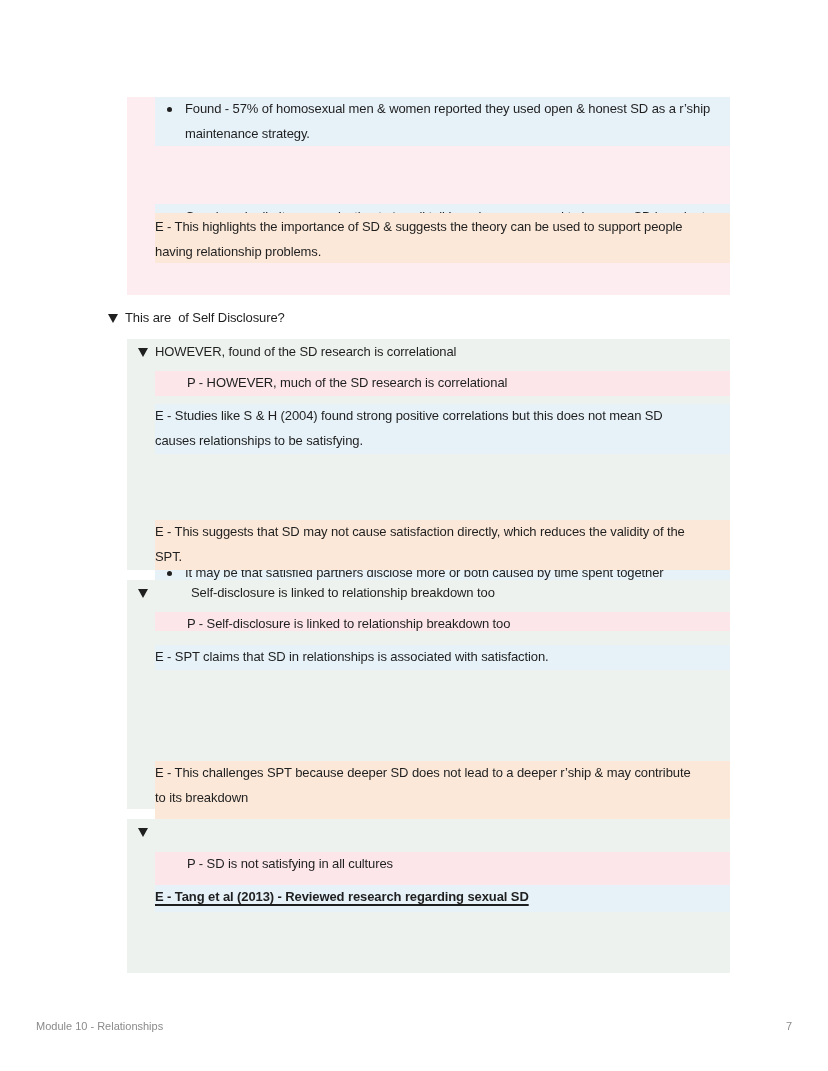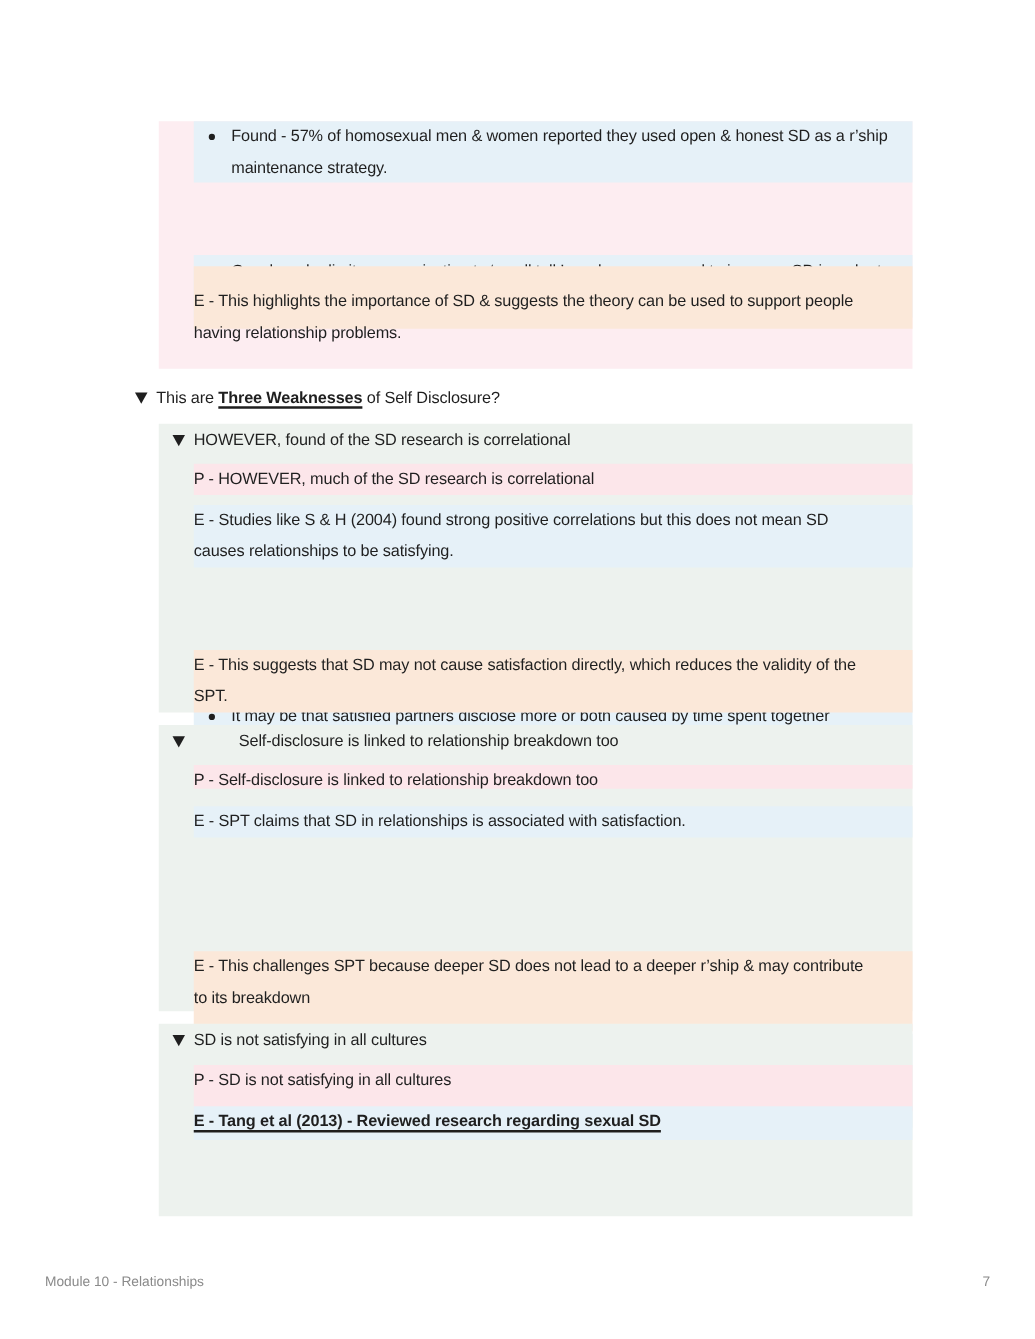--- a/index.html
+++ b/index.html
@@ -7,21 +7,21 @@
     width: 828px; height: 1071px; background: #ffffff; position: relative;
     font-family: "Liberation Sans", sans-serif; color: #1f1f1f; overflow: hidden;
   }
   .t { font-size: 13px; line-height: 24.5px; letter-spacing: -0.1px; }
   .pink-container {
     position: absolute; left: 127px; top: 97px; width: 603px; height: 198px;
     background: #fdedf1;
   }
   .blk { position: absolute; left: 155px; width: 575px; box-sizing: border-box; padding: 0; }
   .blue { background: #e6f1f8; }
-  .pinkb { background: #fce6ea; }
+  .pinkb { background: #fce6ea; padding-left: 32px; }
   .orange { background: #fbe8d9; }
   .bullet { position: relative; padding-left: 30px; }
   .bullet::before {
     content: ""; position: absolute; left: 12px; top: 10px; width: 5px; height: 5px;
     border-radius: 50%; background: #1f1f1f;
   }
   .green {
     position: absolute; left: 127px; width: 603px; background: #edf2ee;
   }
   .toggle { position: absolute; display: flex; align-items: center; }
@@ -36,26 +36,25 @@
 </head>
 <body>
 
 <div class="pink-container"></div>
 <div class="blk blue t bullet" style="top:97px;height:49px;padding-top:0;">
   <span>Found - 57% of homosexual men &amp; women reported they used open &amp; honest SD as a r’ship maintenance strategy.</span>
 </div>
 <div class="blk blue t bullet" style="top:155px;height:50px;padding-top:1px;">
   <span>Couples who limit communication to ‘small talk’ can be encouraged to increase SD in order to deepen their own r’ships.</span>
 </div>
-<div class="blk orange t" style="top:213px;height:50px;padding-top:16px;padding-right:30px;">E - This highlights the importance of SD &amp; suggests the theory can be used to support people having relationship problems.</div>
+<div class="blk orange t" style="top:213px;height:50px;padding-top:2px;padding-right:30px;">E - This highlights the importance of SD &amp; suggests the theory can be used to support people having relationship problems.</div>
 
 <div class="heading-q t">
   <span class="tri"></span>
   <span style="white-space:pre;">This are </span>
-  <span class="u-bold">Three Weaknesses</span>
   <span style="white-space:pre;"> of Self Disclosure?</span>
 </div>
 
 <div class="green" style="top:339px;height:231px;"></div>
 <div class="toggle t" style="left:138px;top:339px;height:26px;">
   <span class="tri"></span>
   <span>HOWEVER, found of the SD research is correlational</span>
 </div>
 <div class="blk pinkb t" style="top:371px;height:25px;">P - HOWEVER, much of the SD research is correlational</div>
 <div class="blk blue t" style="top:404px;height:50px;padding-top:0;padding-right:24px;">E - Studies like S &amp; H (2004) found strong positive correlations but this does not mean SD causes relationships to be satisfying.</div>
@@ -72,21 +71,20 @@
 <div class="blk pinkb t" style="top:612px;height:19px;">P - Self-disclosure is linked to relationship breakdown too</div>
 <div class="blk blue t" style="top:645px;height:25px;">E - SPT claims that SD in relationships is associated with satisfaction.</div>
 <div class="blk blue t bullet" style="top:678px;height:75px;padding-right:8px;">
   <span>However, when a relationship breaks down partners often disclose more often &amp; more deeply to increase their satisfaction, but this often does not save the relationship.</span>
 </div>
 <div class="blk orange t" style="top:761px;height:64px;padding-right:30px;">E - This challenges SPT because deeper SD does not lead to a deeper r’ship &amp; may contribute to its breakdown</div>
 
 <div class="green" style="top:819px;height:154px;"></div>
 <div class="toggle t" style="left:138px;top:819px;height:26px;">
   <span class="tri"></span>
-  <span>SD is not satisfying in all cultures</span>
 </div>
 <div class="blk pinkb t" style="top:852px;height:37px;">P - SD is not satisfying in all cultures</div>
 <div class="blk blue t" style="top:885px;height:27px;">
   <span class="u-bold">E - Tang et al (2013) - Reviewed research regarding sexual SD</span>
 </div>
 
 <div class="footer" style="left:36px;">Module 10 - Relationships</div>
 <div class="footer" style="left:786px;">7</div>
 
 </body></html>

